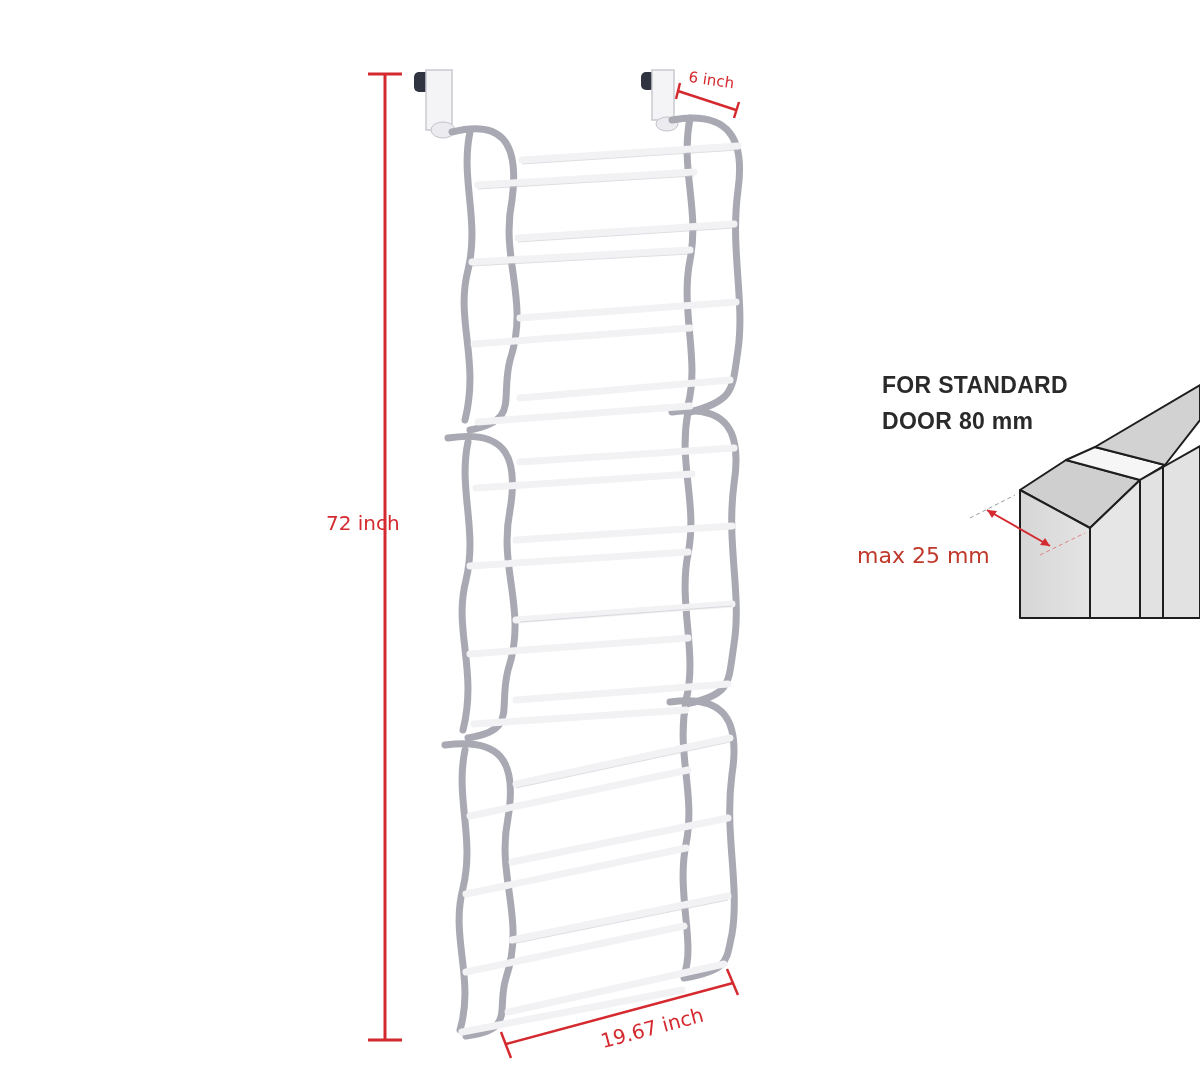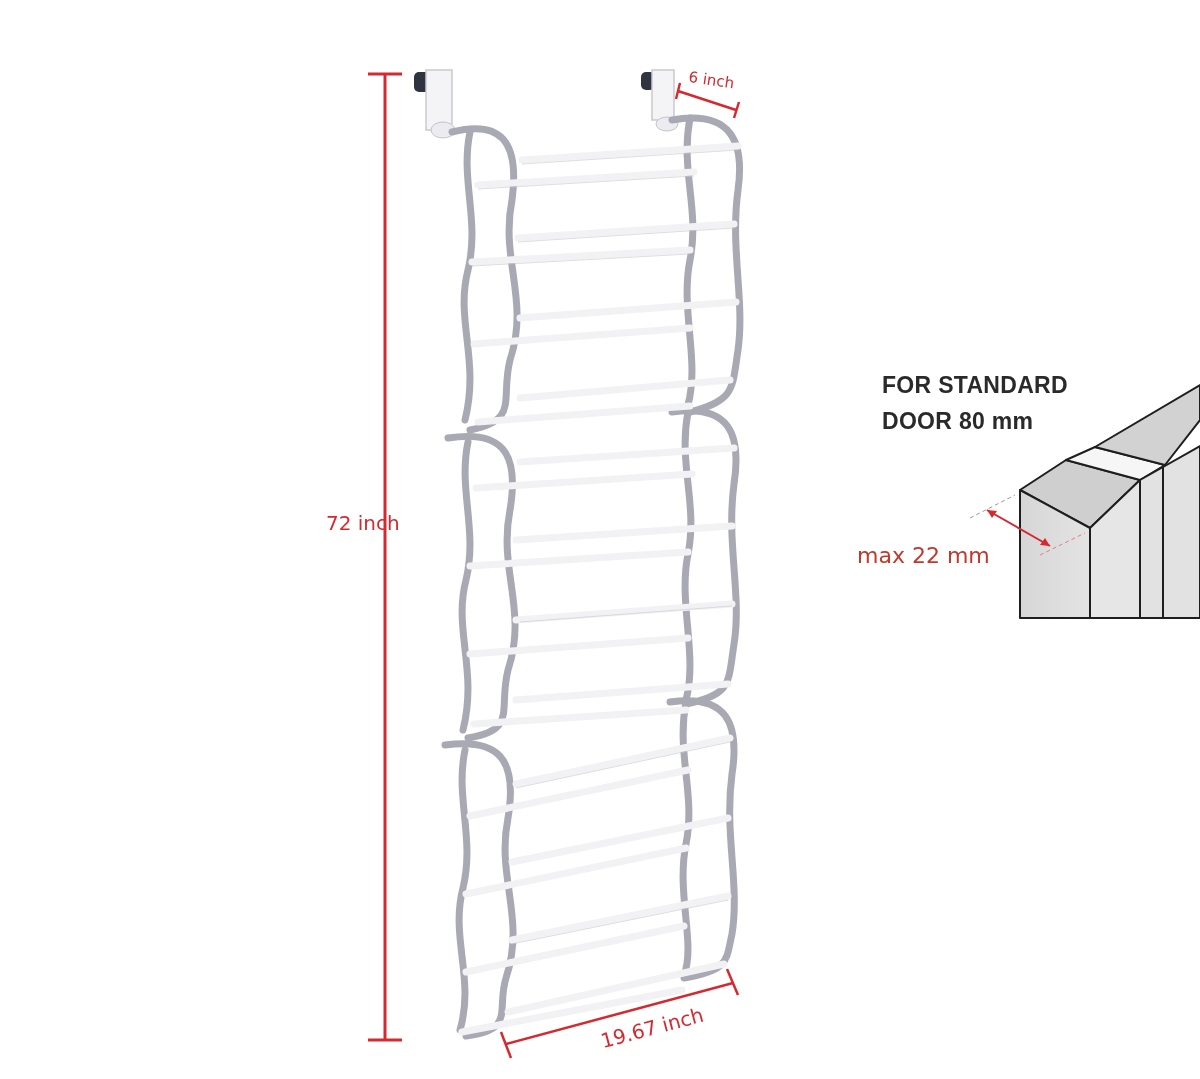--- a/index.html
+++ b/index.html
@@ -134,13 +134,13 @@
 
 <div class="abs red-label" style="left:296px; top:511px; font-size:20px;margin-left:30px;">72 inch</div>
 
 <div class="abs red-label" style="left:690px; top:68px; font-size:15px; transform: rotate(8deg); transform-origin: left top;">6 inch</div>
 
 <div class="abs red-label" style="left:598px; top:1030px; font-size:20px; transform: rotate(-15deg); transform-origin: left top;">19.67 inch</div>
 
 <div class="abs dark-label" style="left:882px; top:372px; font-size:23px; letter-spacing:0.3px;">FOR STANDARD</div>
 <div class="abs dark-label" style="left:882px; top:408px; font-size:23px; letter-spacing:0.3px;">DOOR 80 mm</div>
 
-<div class="abs red-label" style="left:857px; top:543px; font-size:22px; color:#c0392b;">max 22 mm</div>
+<div class="abs red-label" style="left:857px; top:543px; font-size:22px; color:#c0392b;">max 25 mm</div>
 
 </body></html>

